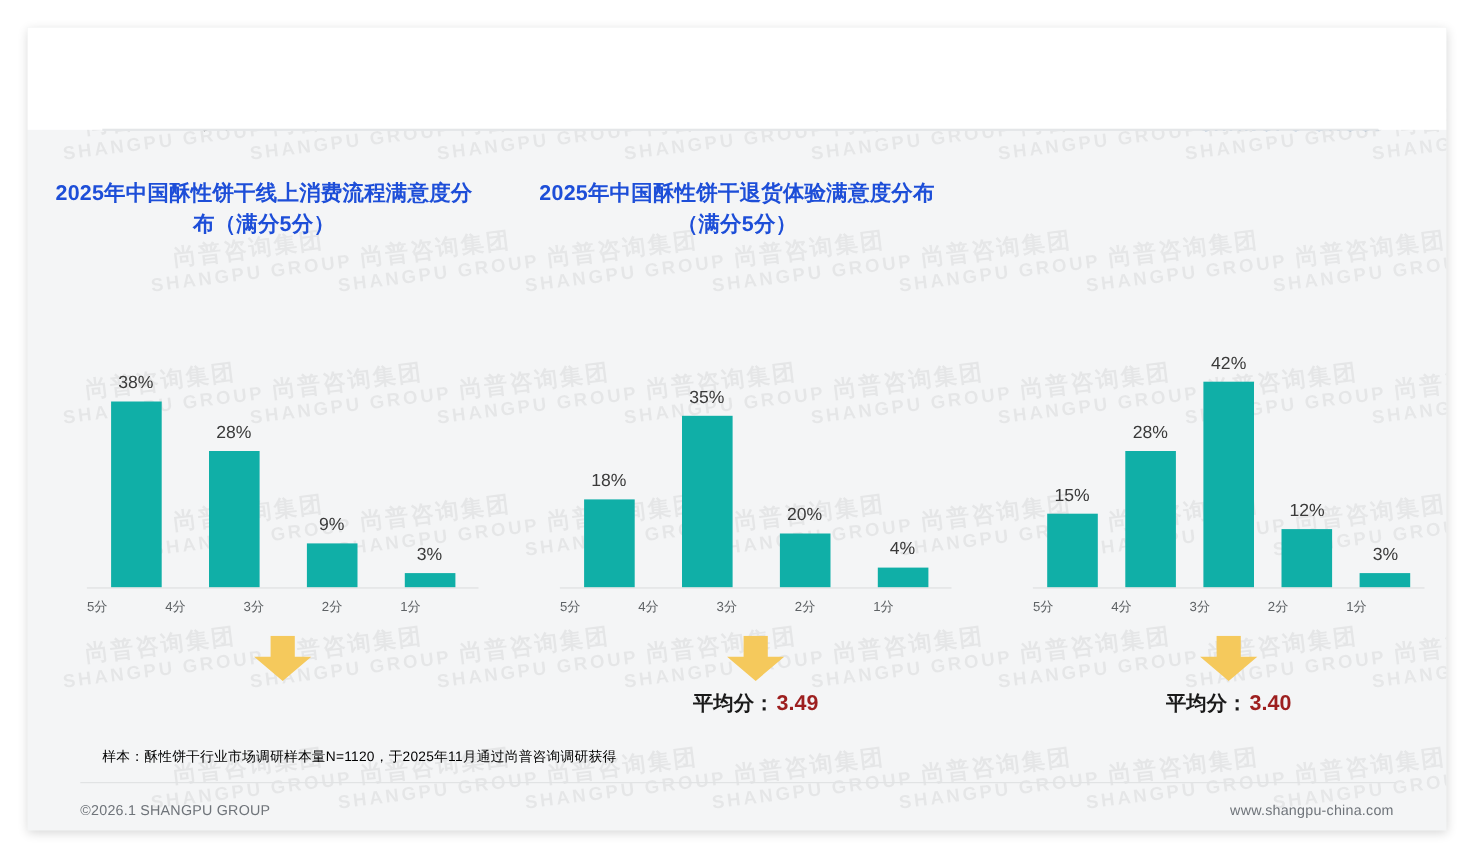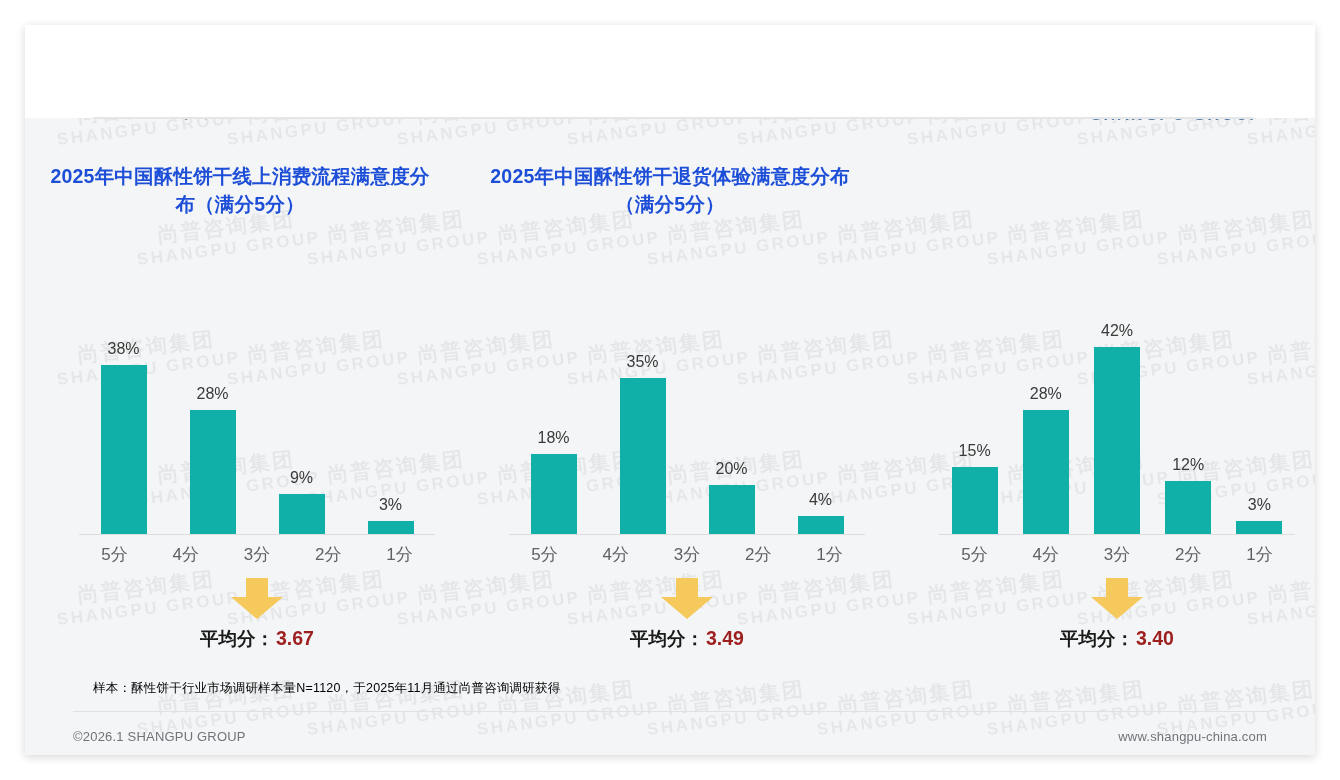--- a/index.html
+++ b/index.html
@@ -172,22 +172,22 @@
   }
   .cats {
     position: absolute;
     left: 0; right: 0;
     top: 280px;
     display: flex;
     justify-content: space-between;
   }
   .cat {
     flex: 1 1 0;
-    text-align: center;
-    font-size: 17px;
+    text-align: left;
+    font-size: 12px;
     color: #5e6265;
   }
 
   
   .avg-wrap {
     position: absolute;
     left: 54px;
     right: 20px;
     top: 415px;
     height: 80px;
@@ -481,21 +481,20 @@
             <div class="cat">4分</div>
             <div class="cat">3分</div>
             <div class="cat">2分</div>
             <div class="cat">1分</div>
           </div>
         </div>
         <div class="avg-wrap">
           <div class="arrow"><svg viewBox="0 0 56 42" width="56" height="42">
               <path d="M17 0 H39 V19 H54 L28 41 L2 19 H17 Z" fill="#f5c95c"></path>
             </svg></div>
-          <div class="avg-text"><span>平均分：</span><span class="avg-num" style="color: rgb(157, 31, 31);">3.67</span></div>
         </div>
       </div>
       <div class="panel">
         <div class="panel-title">2025年中国酥性饼干退货体验满意度分布（满分5分）</div>
         <div class="chart">
           <div class="plot">
             <div class="bars">
               <div class="bar-slot">
                 <div class="bar-value">18%</div>
                 <div class="bar" style="height: 80px; background: rgb(16, 175, 167);"></div>

